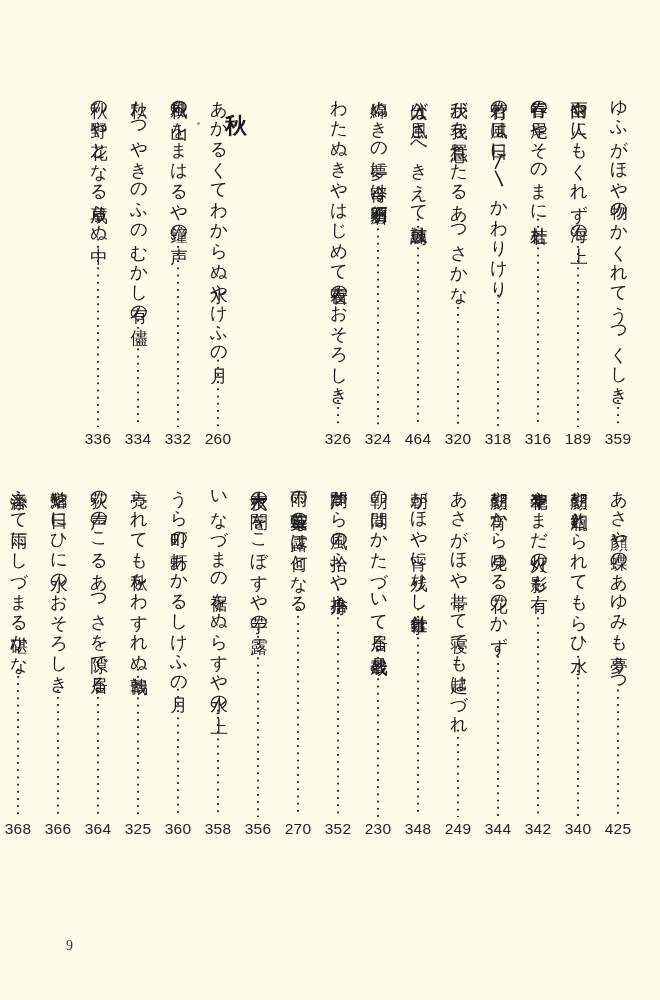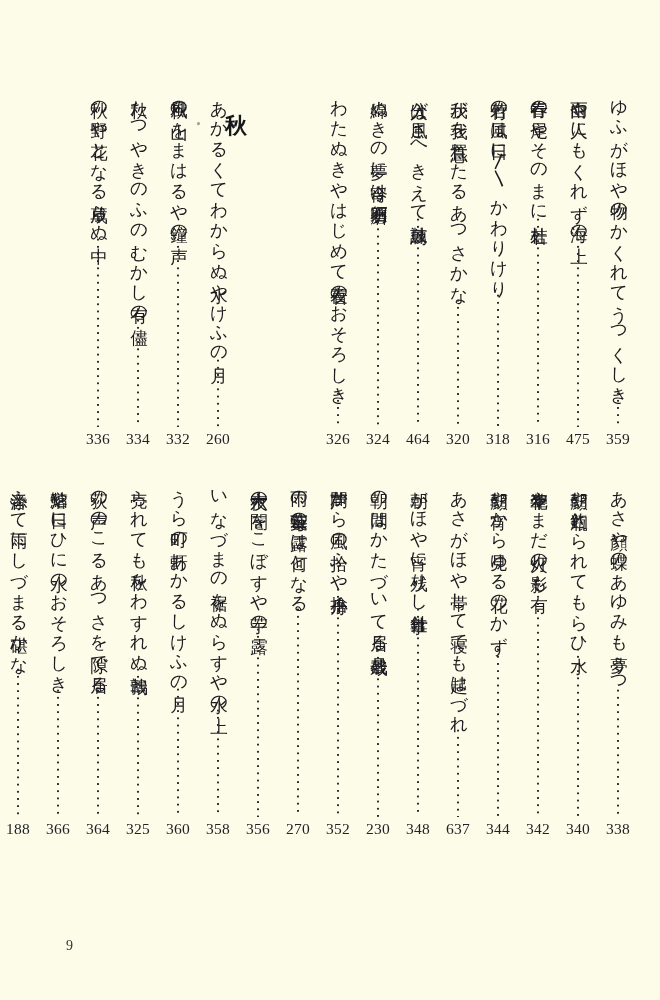--- a/index.html
+++ b/index.html
@@ -75,21 +75,21 @@
     width: 100%;
     min-height: 6px;
     background-image: radial-gradient(circle, #2a2a30 1.05px, rgba(0,0,0,0) 1.4px);
     background-size: 6px 7.2px;
     background-position: center top;
     background-repeat: repeat-y;
     margin-top: 2px;
   }
 
   .page-num {
-    font-family: Liberation Serif, serif;
+    font-family: Liberation Sans, sans-serif;
     font-size: 15.5px;
     letter-spacing: 0.2px;
     color: #22222a;
     text-align: center;
     padding-top: 3px;
     flex: 0 0 auto;
   }
 
   
   #section-heading {
@@ -138,21 +138,21 @@
 
   <div class="block" id="block-top">
       <div class="column">
         <div class="entry-title">ゆふがほや物のかくれてうつくしき</div>
         <div class="leader"></div>
         <div class="page-num">359</div>
       </div>
       <div class="column">
         <div class="entry-title">白雨や人にもくれず海の上</div>
         <div class="leader"></div>
-        <div class="page-num">475</div>
+        <div class="page-num">189</div>
       </div>
       <div class="column">
         <div class="entry-title">行春の尾やそのまゝに杜若</div>
         <div class="leader"></div>
         <div class="page-num">316</div>
       </div>
       <div class="column">
         <div class="entry-title">若竹の風は日に〳〵かわりけり</div>
         <div class="leader"></div>
         <div class="page-num">318</div>
@@ -198,41 +198,41 @@
         <div class="entry-title">秋の野や花となる草成らぬ中</div>
         <div class="leader"></div>
         <div class="page-num">336</div>
       </div>
     </div>
 
   <div class="block" id="block-bottom">
       <div class="column">
         <div class="entry-title">あさ顔や蝶のあゆみも夢うつゝ</div>
         <div class="leader"></div>
-        <div class="page-num">338</div>
+        <div class="page-num">425</div>
       </div>
       <div class="column">
         <div class="entry-title">朝顔や釣瓶とられてもらひ水</div>
         <div class="leader"></div>
         <div class="page-num">340</div>
       </div>
       <div class="column">
         <div class="entry-title">牽牛花やまだ灯火の影も有</div>
         <div class="leader"></div>
         <div class="page-num">342</div>
       </div>
       <div class="column">
         <div class="entry-title">朝顔や宵から見ゆる花のかず</div>
         <div class="leader"></div>
         <div class="page-num">344</div>
       </div>
       <div class="column">
         <div class="entry-title">あさがほや帯して寝ても起はづれ</div>
         <div class="leader"></div>
-        <div class="page-num">637</div>
+        <div class="page-num">249</div>
       </div>
       <div class="column">
         <div class="entry-title">朝がほや宵に残りし針仕事</div>
         <div class="leader"></div>
         <div class="page-num">348</div>
       </div>
       <div class="column">
         <div class="entry-title">朝の間はかたづいて居る残暑哉</div>
         <div class="leader"></div>
         <div class="page-num">230</div>
@@ -273,19 +273,19 @@
         <div class="page-num">364</div>
       </div>
       <div class="column">
         <div class="entry-title">落鮎や日にひに水のおそろしき</div>
         <div class="leader"></div>
         <div class="page-num">366</div>
       </div>
       <div class="column">
         <div class="entry-title">音添ふて雨にしづまる碪かな</div>
         <div class="leader"></div>
-        <div class="page-num">188</div>
+        <div class="page-num">368</div>
       </div>
     </div>
 
   <div id="folio">9</div>
 
 </div>
 
 </body></html>

